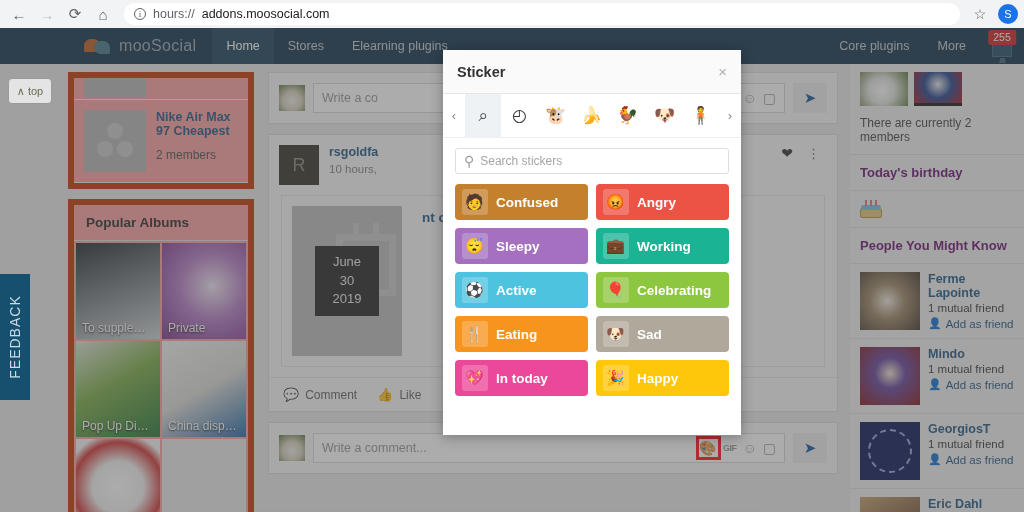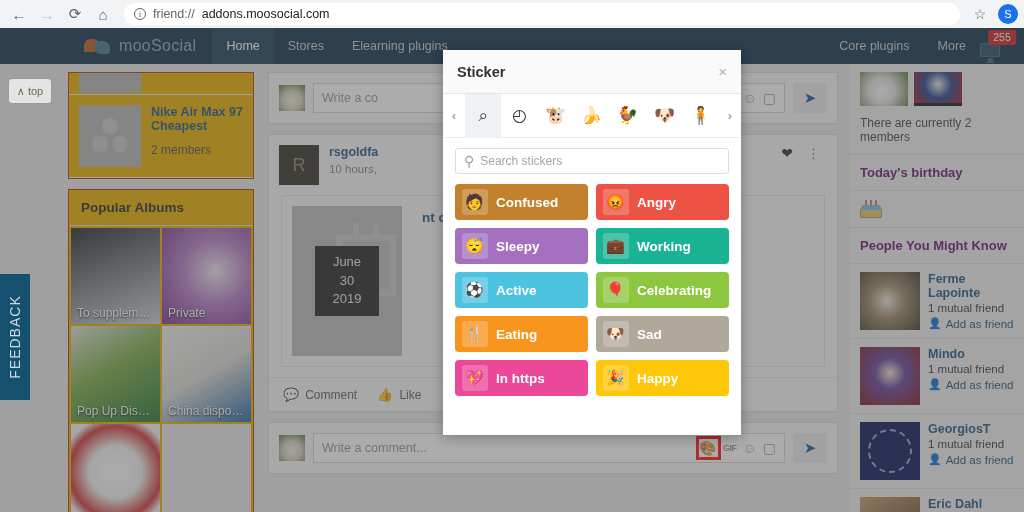--- a/index.html
+++ b/index.html
@@ -64,42 +64,42 @@
     position:absolute; left:10px; top:4px; width:16px; height:13px;
     background:#4b7c8c; border-radius: 8px 8px 2px 8px;
   }
   .logo-text { color:#9aa9b4; font-size:16px; letter-spacing:.3px; }
   .nav-link {
     color:#c6cdd3; font-size:12.5px; padding: 0 14px; height:36px;
     display:flex; align-items:center; white-space: nowrap;
   }
   .nav-link.active { background:#24495f; color:#fff; }
   .nav-spacer { flex: 1; }
-  .nav-bell { position: relative; width: 44px; height:36px; display:flex; align-items:flex-end; }
+  .nav-bell { position: relative; width: 44px; height:36px; display:flex; align-items:flex-end; justify-content:center; }
   .monitor {
     width: 20px; height: 14px; background:#2d556d; border:1px solid #456a80; position:relative;
     margin-bottom: 7px;
   }
   .monitor:after {
     content:''; position:absolute; left:6px; top:14px; width:7px; height:5px; background:#46697f;
     clip-path: polygon(20% 0,80% 0,100% 100%,0 100%);
   }
   .badge-count {
     position:absolute; top:2px; left:50%; transform: translateX(-50%);
     background:#d42b2b; color:#fff; font-size:10.5px; line-height:13px;
     padding: 1px 5px; border-radius:2px; z-index:2;
   }
 
   
   .cols { display:flex; padding: 0 0 0 0; position:relative; }
   .col-left { width: 262px; padding: 8px 8px 0 68px; }
   .col-main { flex:1; padding: 8px 6px 0 6px; }
   .col-right { width: 180px; padding: 0 0 0 6px; }
 
-  .card { background:#eab308; border:1px solid #c2410c; margin-bottom:10px; }
+  .card { background:#fca5a5; border:6px solid #c2410c; margin-bottom:10px; }
   .card-head {
     padding: 10px 12px; font-size: 13.5px; font-weight: bold; color:#333;
     border-bottom: 1px solid #e2e2e2;
   }
 
   
   .group-row { display:flex; padding: 10px; gap:10px; align-items:flex-start; border-bottom:1px solid #eee; }
   .group-thumb { width:62px; height:62px; background:#b9b9b9; flex:0 0 auto; position:relative; }
   .group-thumb .dots { position:absolute; inset:0; }
   .group-thumb .dots i {
@@ -264,21 +264,21 @@
 </head>
 <body>
 
 <div class="browser-bar">
   <div class="nav-btn">←</div>
   <div class="nav-btn disabled">→</div>
   <div class="nav-btn">⟳</div>
   <div class="nav-btn">⌂</div>
   <div class="omnibox">
     <div class="info-ic">i</div>
-    <span class="scheme">friend://</span>
+    <span class="scheme">hours://</span>
       <span>addons.moosocial.com</span>
   </div>
   <div class="star-btn">☆</div>
   <div class="profile-circle">S</div>
 </div>
 
 <div class="page">
 
   <div class="site-nav">
     <div class="logo-wrap">
@@ -559,21 +559,21 @@
       <div class="cat" style="background: rgb(247, 148, 30);">
         <span class="cat-ic">🍴</span>
         <span>Eating</span>
       </div>
       <div class="cat" style="background: rgb(176, 168, 154);">
         <span class="cat-ic">🐶</span>
         <span>Sad</span>
       </div>
       <div class="cat" style="background: rgb(236, 72, 153);">
         <span class="cat-ic">💖</span>
-        <span>In https</span>
+        <span>In today</span>
       </div>
       <div class="cat" style="background: rgb(255, 199, 9);">
         <span class="cat-ic">🎉</span>
         <span>Happy</span>
       </div>
     </div>
   </div>
 
 </div>
 

